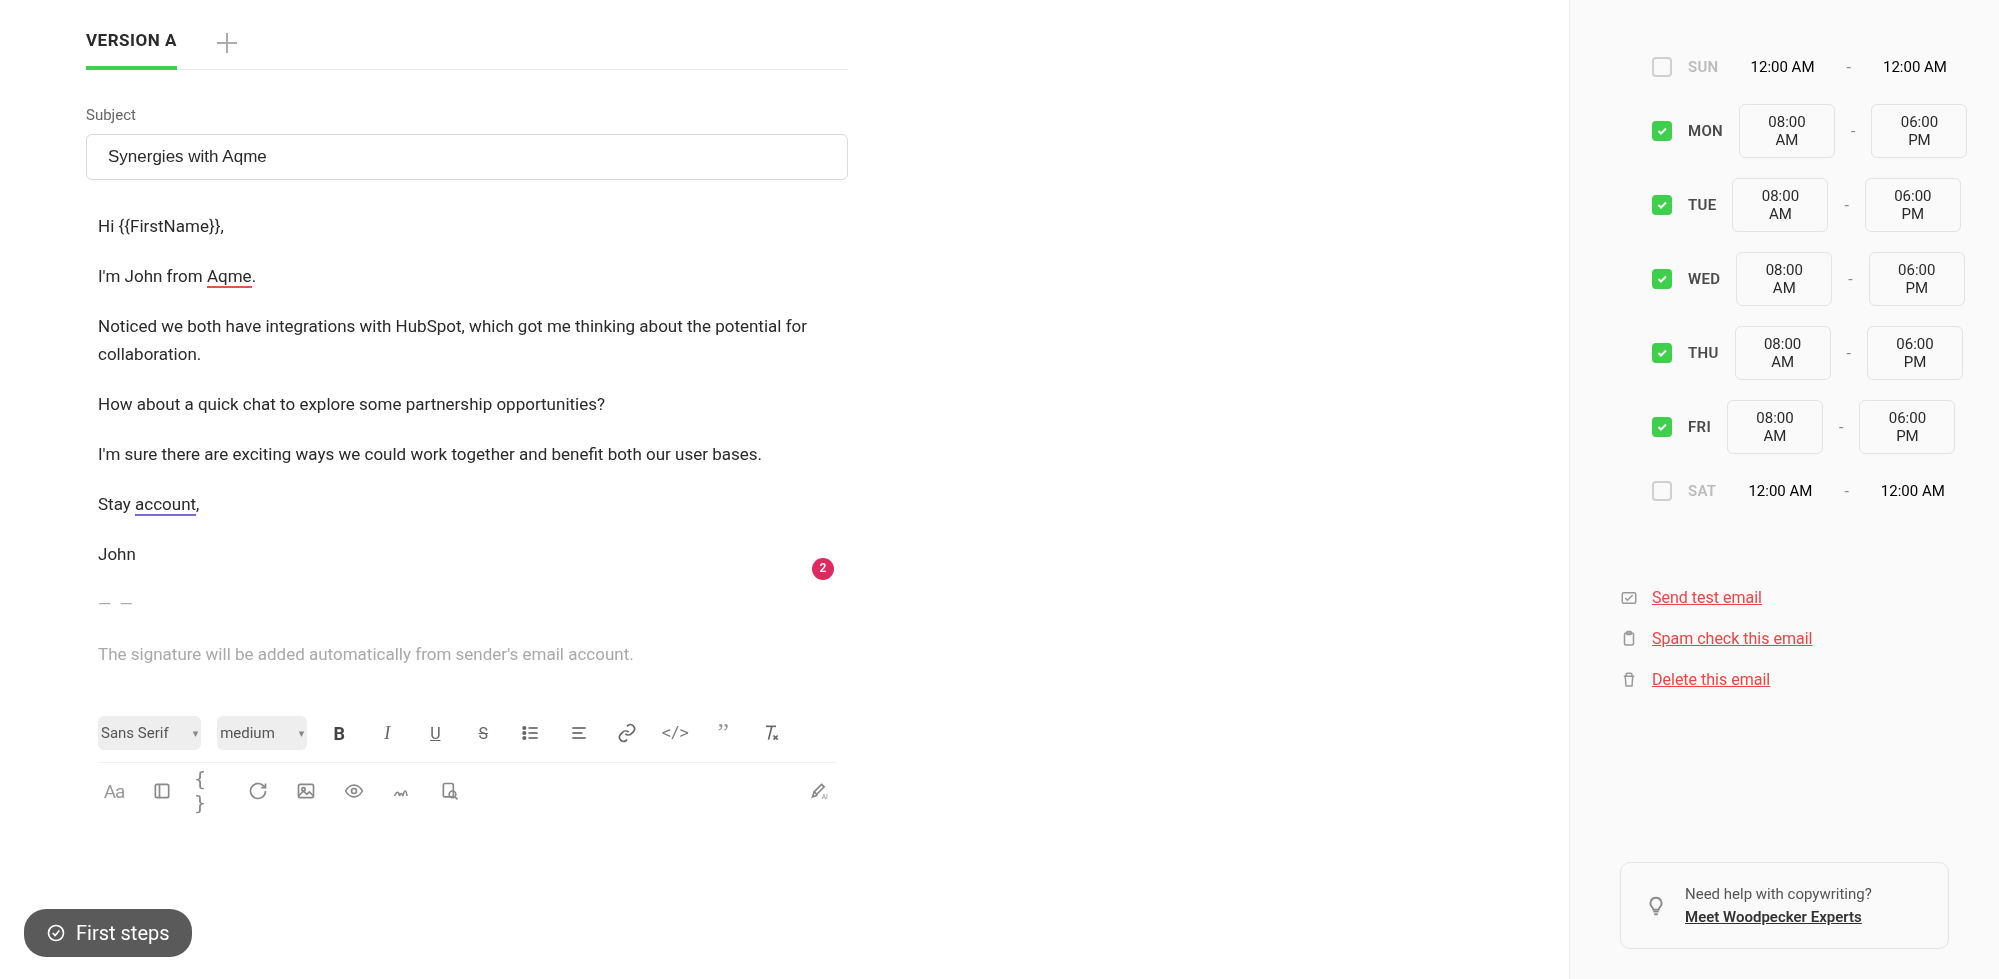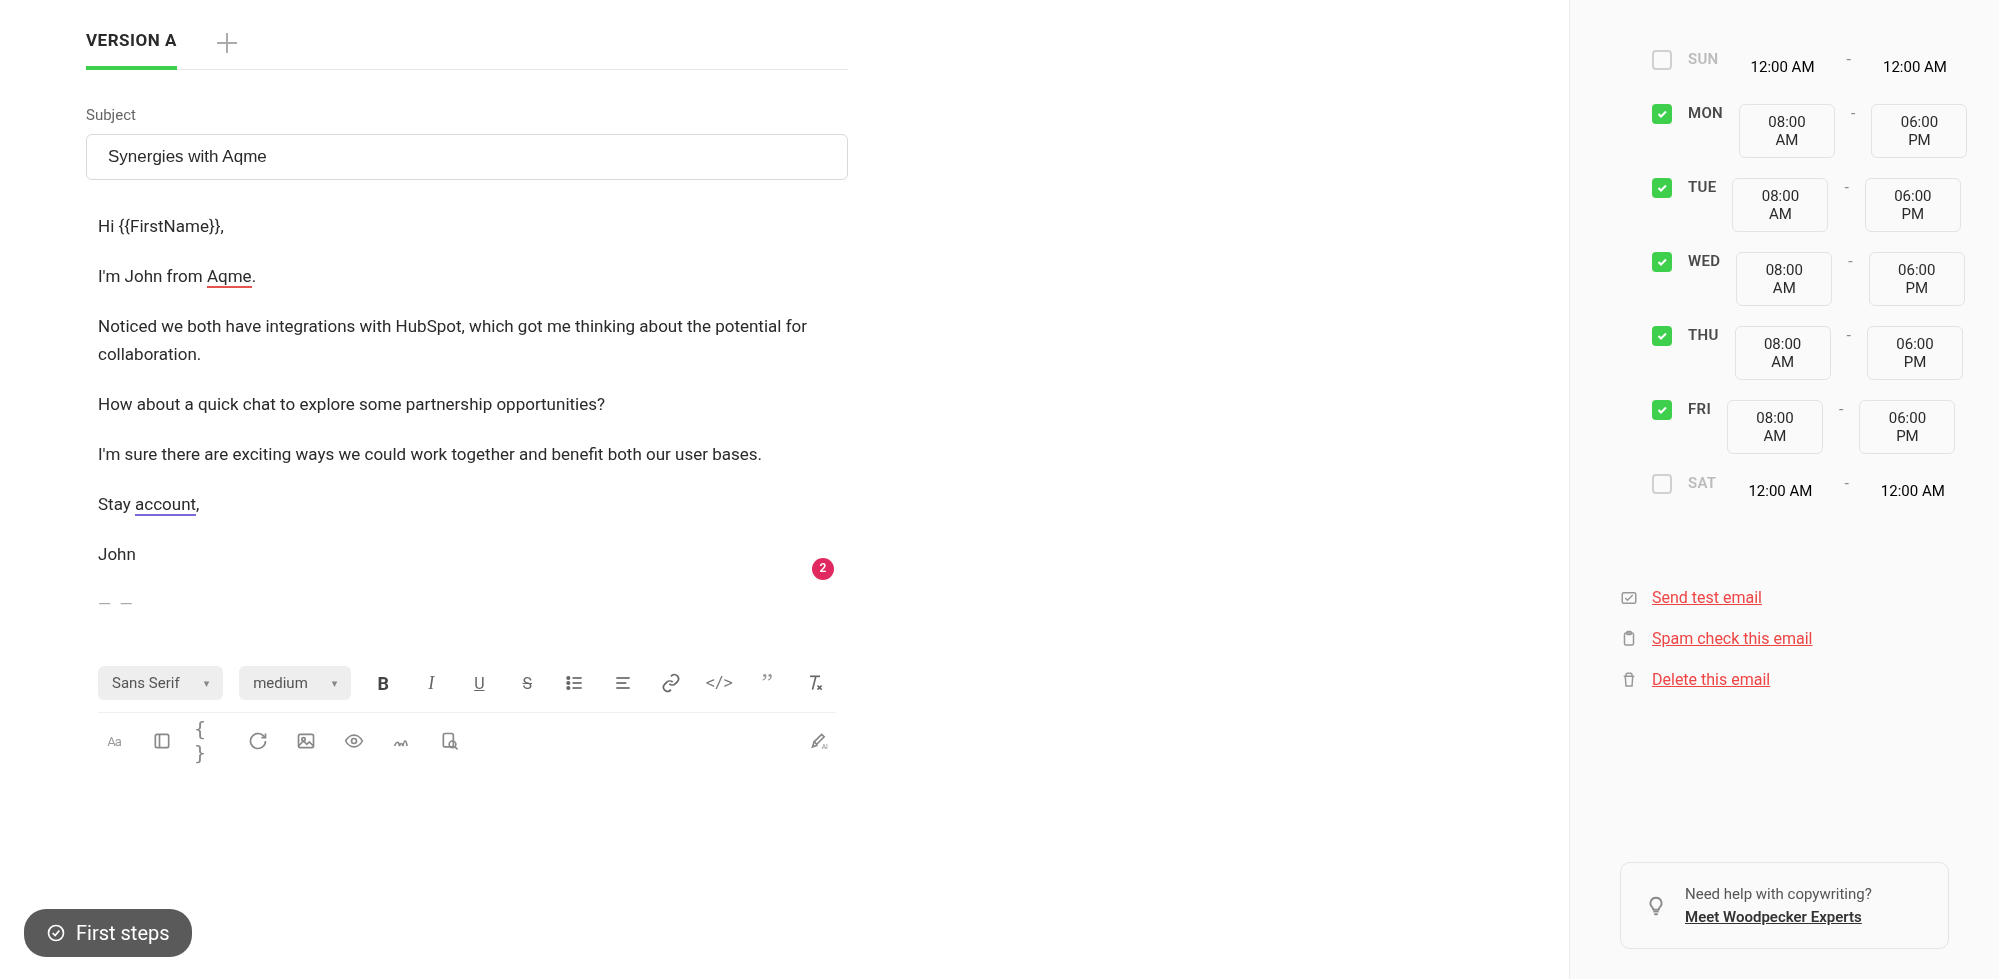--- a/index.html
+++ b/index.html
@@ -24,32 +24,32 @@
     .spell-red { border-bottom: 2px solid #e5534b; }
     .spell-purple { border-bottom: 2px solid #7a6ad8; }
     .sig-dashes { color: #aaa; letter-spacing: 2px; }
     .sig-note { color: #a9a9a9; }
     
     .badge { position: absolute; right: 14px; top: 346px; width: 22px; height: 22px; border-radius: 50%; background: #e0295e; color: #fff; font-size: 12px; display: flex; align-items: center; justify-content: center; font-weight: 600; }
     
     .toolbar { margin-top: 36px; padding: 0 12px; }
     .toolbar-row { display: flex; align-items: center; gap: 16px; padding: 12px 0; border-bottom: 1px solid #f0f0f0; }
     .toolbar-row:last-child { border-bottom: none; }
-    .select { display: flex; align-items: center; background: #eeeeee; border-radius: 6px; padding: 8px 14px; font-size: 15px; color: #555; gap: 24px; }
+    .select { display: flex; align-items: center; background: #eeeeee; border-radius: 6px; padding: 8px 3px; font-size: 15px; color: #555; gap: 24px; }
     .select .chev { font-size: 11px; color: #888; }
     .tbtn { width: 32px; height: 32px; display: flex; align-items: center; justify-content: center; color: #666; cursor: pointer; }
     .tbtn svg { width: 20px; height: 20px; }
     .bold { font-weight: 700; font-size: 18px; color: #444; }
     .italic { font-style: italic; font-size: 18px; font-family: serif; color: #666; }
     .underline { text-decoration: underline; font-size: 16px; color: #666; }
     .strike { text-decoration: line-through; font-size: 16px; color: #666; }
-    .aa { font-size: 13px; color: #999; letter-spacing: -1px; }
+    .aa { font-size: 19px; color: #999; letter-spacing: -1px; }
     .code { font-family: monospace; font-size: 20px; color: #888; }
     
-    .schedule-row { display: flex; align-items: flex-start; gap: 16px; margin-bottom: 20px; padding-left: 32px; }
+    .schedule-row { display: flex; align-items: center; gap: 16px; margin-bottom: 20px; padding-left: 32px; }
     .chk { width: 20px; height: 20px; border: 2px solid #d0d0d0; border-radius: 4px; display: flex; align-items: center; justify-content: center; flex-shrink: 0; }
     .chk.checked { background: #3ecf4c; border-color: #3ecf4c; }
     .chk.checked svg { width: 12px; height: 12px; }
     .day { width: 48px; font-size: 15px; font-weight: 600; color: #4a4a4a; letter-spacing: 0.3px; }
     .day.off { color: #bbb; }
     .time-slot { border: 1px solid #e3e3e3; border-radius: 6px; padding: 8px 16px; font-size: 15px; color: #2a2a2a; min-width: 96px; text-align: center; }
     .time-slot.off { border: none; color: #000000; }
     .dash { color: #888; }
     
     .side-actions { margin-top: 60px; }
@@ -80,20 +80,21 @@
 
       <div class="email-body">
         <p><span>Hi </span><span>{{FirstName}}</span><span>,</span></p>
         <p><span>I'm John from </span><span class="spell-red">Aqme</span><span>.</span></p>
         <p>Noticed we both have integrations with HubSpot, which got me thinking about the potential for collaboration.</p>
         <p>How about a quick chat to explore some partnership opportunities?</p>
         <p>I'm sure there are exciting ways we could work together and benefit both our user bases.</p>
         <p><span>Stay </span><span class="spell-purple">account</span><span>,</span></p>
         <p>John</p>
         <p class="sig-dashes">— —</p>
+        <p class="sig-note">The signature will be added automatically from sender's email account.</p>
 
         <div class="badge">2</div>
       </div>
 
       <div class="toolbar">
         <div class="toolbar-row">
           <div class="select">
             <span>Sans Serif</span>
             <span class="chev">▾</span>
           </div>

